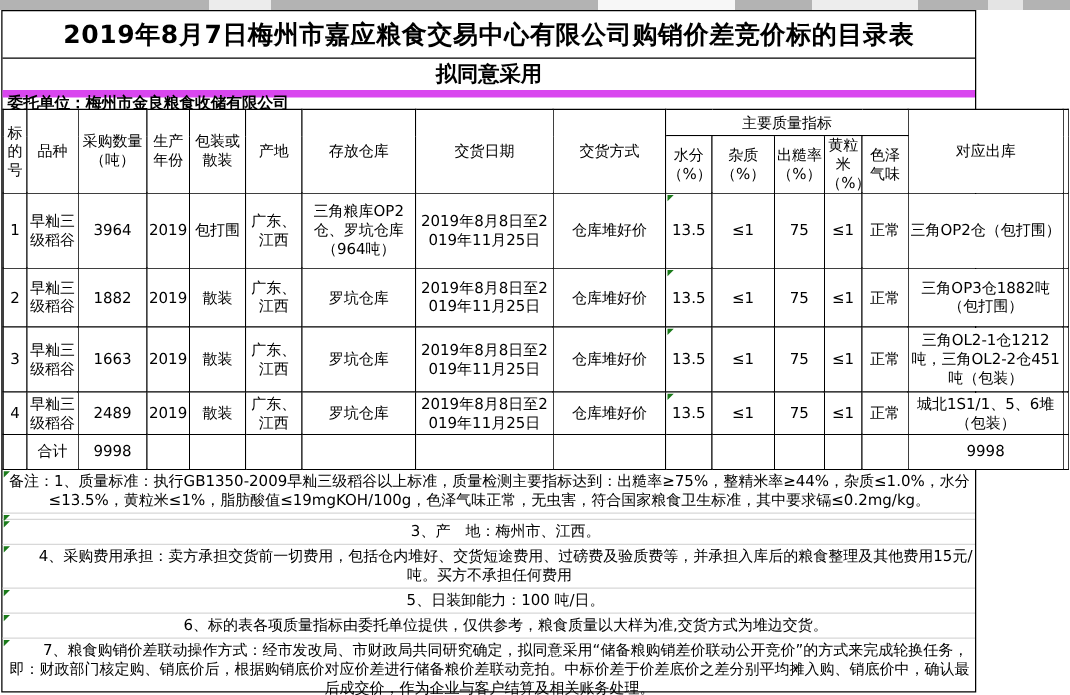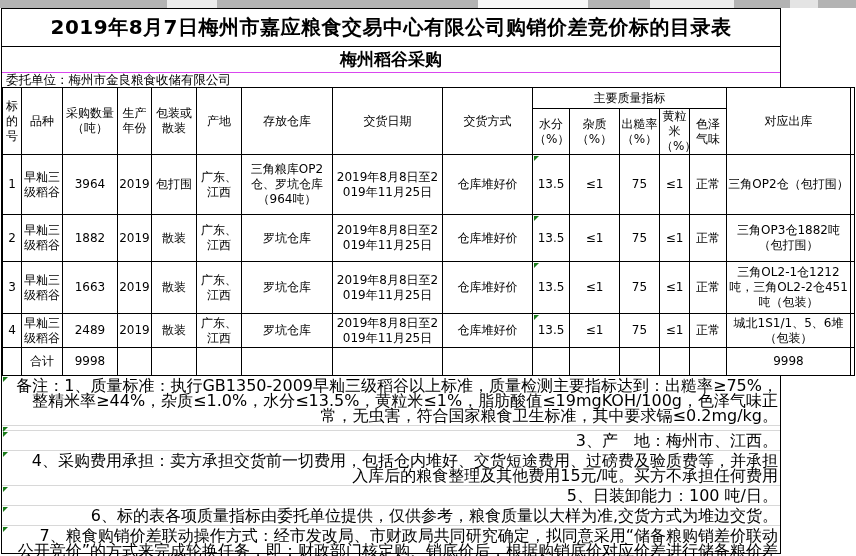--- a/index.html
+++ b/index.html
@@ -16,57 +16,57 @@
       #b3b3b3 734px 790px, #e4e4e4 790px 818px, #b3b3b3 818px 100%);
   }
   .doc {
     position:absolute; top:8px; left:1px; width:780px; height:546px;
     border:1px solid #000; background:#fff;
   }
   .title-row { height:37px; display:flex; align-items:center; justify-content:center;
     font-size:20px; font-weight:bold; letter-spacing:0.5px; }
   .subtitle-row { height:26px; border-top:1px solid #000; display:flex; align-items:center;
     justify-content:center; font-size:17px; font-weight:bold; }
-  .client-row { height:15px; border-top:1px solid #d946ef; display:flex; align-items:center;
-    font-size:12.5px; font-weight:normal; padding-left:4px; }
+  .client-row { height:15px; border-top:6px solid #d946ef; display:flex; align-items:center;
+    font-size:12.5px; font-weight:bold; padding-left:4px; }
   table { border-collapse:collapse; table-layout:fixed; width:100%; }
   th, td {
     border:1px solid #000; padding:0 1px; text-align:center; vertical-align:middle;
     font-size:12px; line-height:15px; font-weight:normal; overflow:hidden;
     word-break:break-all; position:relative; background:#fff;
   }
   thead tr.tier1 { height:21px; }
   thead tr.tier2 { height:45px; }
   tbody tr.r0 { height:60px; }
   tbody tr.r1 { height:47px; }
   tbody tr.r2 { height:52px; }
   tbody tr.r3 { height:34px; }
   tbody tr.total { height:28px; }
   td.err::before, .tri {
     content:""; position:absolute; top:1px; left:1px; width:0; height:0;
     border-top:5px solid #1a7a1a; border-right:5px solid transparent;
   }
   .notes { text-align:left; }
   .note {
-    position:relative; font-size:16px; line-height:15px; text-align:right;
+    position:relative; font-size:12px; line-height:15px; text-align:center;
     padding:2px 2px 2px 3px; border-bottom:1px solid #d8d8d8;
     text-indent:26px; word-break:break-all;
   }
   .note.first { text-indent:0; }
   .note:last-child { border-bottom:none; }
 </style>
 </head>
 <body>
 
 <div class="sheet">
   <div class="edge-top"></div>
   <div class="doc">
 
     <div class="title-row">2019年8月7日梅州市嘉应粮食交易中心有限公司购销价差竞价标的目录表</div>
-    <div class="subtitle-row">梅州稻谷采购</div>
+    <div class="subtitle-row">拟同意采用</div>
     <div class="client-row">委托单位：梅州市金良粮食收储有限公司</div>
 
     <table>
       <colgroup>
         <col style="width:19px">
           <col style="width:41px">
           <col style="width:55px">
         <col style="width:34px">
           <col style="width:45px">
           <col style="width:45px">

